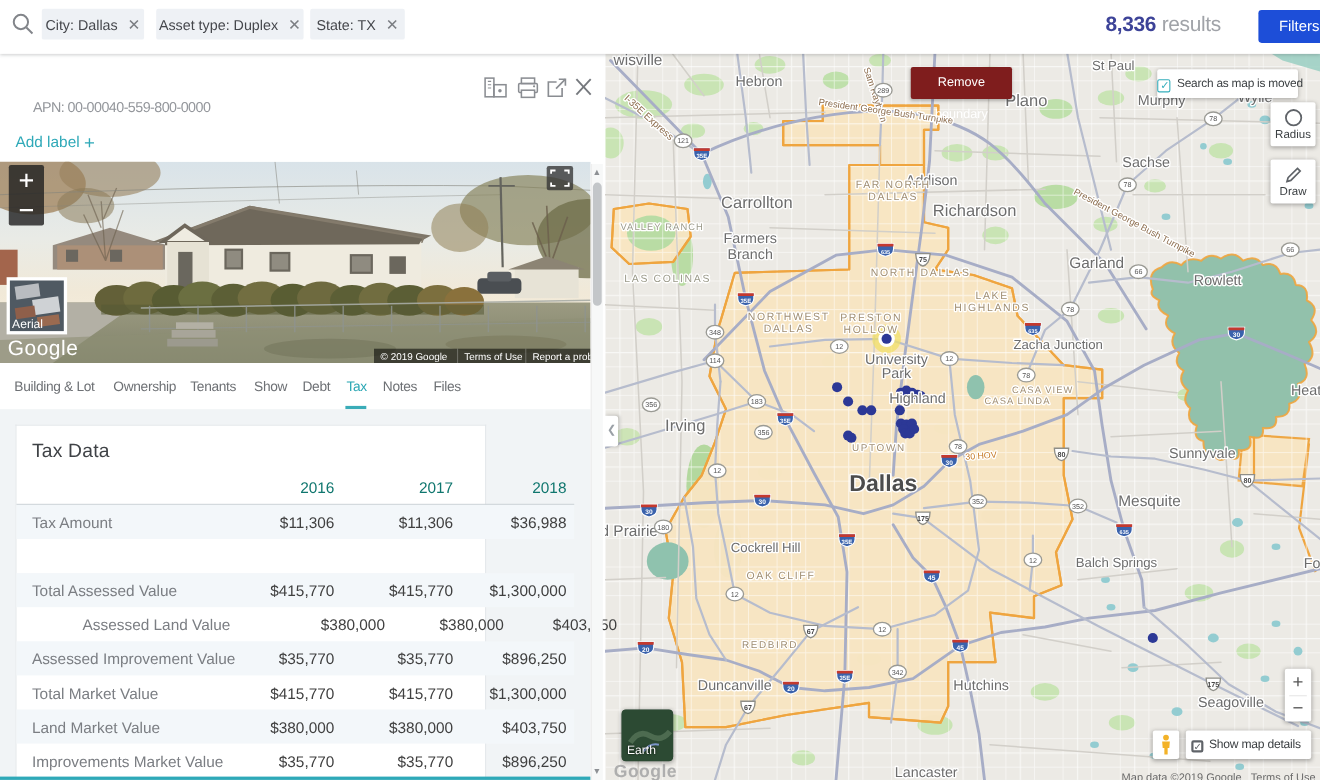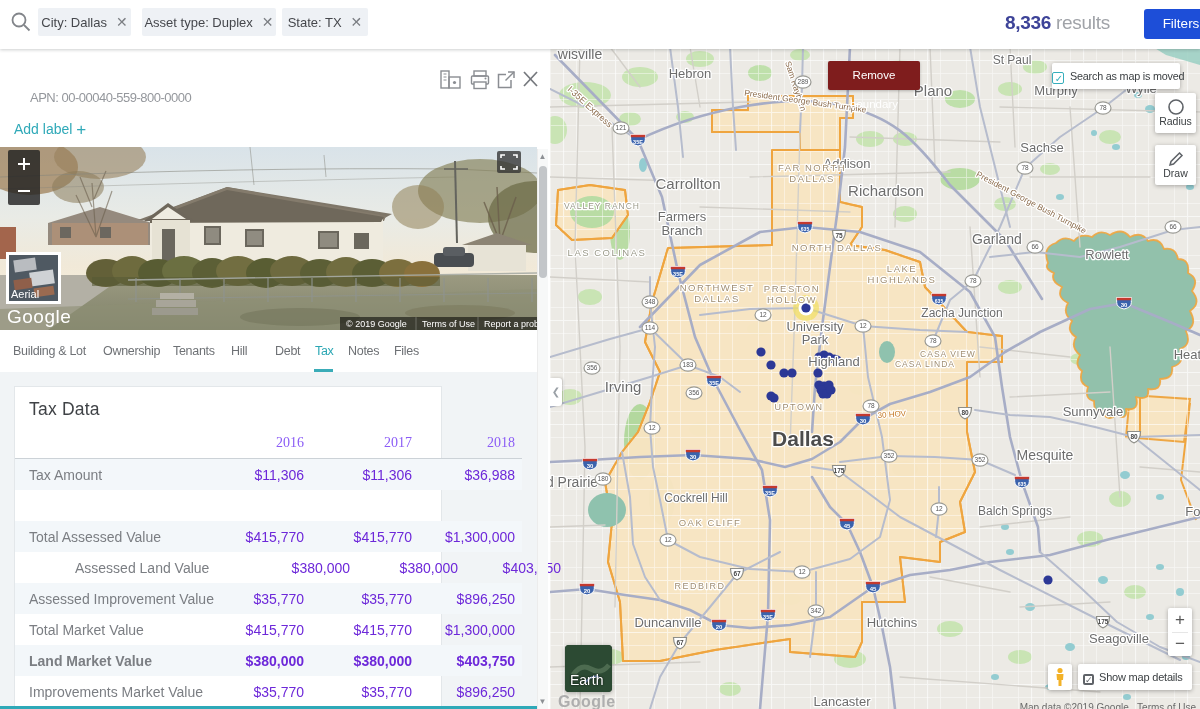--- a/index.html
+++ b/index.html
@@ -24,23 +24,23 @@
 #tabs{position:absolute;left:0;top:295px;width:537px;height:28px;background:#fff;font-size:12.5px;color:#6e7175;letter-spacing:-.3px;}
 #tabs div{position:absolute;top:0;}
 #tabs .act{color:#2ba7b4;}
 #tabunder{position:absolute;left:314px;top:320px;width:19px;height:3px;background:#3aacb8;}
 #cardarea{position:absolute;left:0;top:323px;width:537px;height:337px;background:#f1f4f6;}
 #card{position:absolute;left:14px;top:14px;width:428px;height:323px;background:#fff;
  border:1px solid #e3e7ea;border-bottom:none;padding-left:48px;}
 #card h3{position:absolute;left:14px;top:12px;font-size:17.5px;color:#3f4246;font-weight:normal;letter-spacing:.2px;}
 .trow{position:absolute;left:0;width:507px;height:31px;font-size:14px;}
 .trow .lb{position:absolute;left:14px;top:8px;color:#7b7e83;}
-.c1,.c2,.c3{position:absolute;top:8px;text-align:right;color:#6d28d9;}
+.c1,.c2,.c3{position:absolute;top:8px;text-align:right;color:#404040;}
 .c1{left:150px;width:139px;} .c2{left:300px;width:97px;} .c3{left:400px;width:100px;}
-.hrow .c1,.hrow .c2,.hrow .c3{color:#8b5cf6;font-family:Liberation Serif, serif;}
+.hrow .c1,.hrow .c2,.hrow .c3{color:#0f766e;}
 .odd{background:#f3f7fa;}
 #tealbar{position:absolute;left:0;top:657px;width:537px;height:3px;background:#2fa9b8;}
 #sbar{position:absolute;left:537px;top:100px;width:11px;height:560px;background:#f7f8f8;border-left:1px solid #ececec;}
 #sthumb{position:absolute;left:539px;top:117px;width:8px;height:112px;background:#c3c6c9;border-radius:4px;}
 .sarrow{position:absolute;left:538px;width:9px;text-align:center;font-size:8px;color:#8d9094;}
 #map{position:absolute;left:550px;top:47px;width:650px;height:662px;background:#f2f1ed;overflow:hidden;}
 .mapbtn{position:absolute;background:#fff;border-radius:2px;box-shadow:0 1px 4px rgba(0,0,0,.3);
  text-align:center;color:#3c4043;z-index:25;}
 #removeb{position:absolute;left:278px;top:14px;width:92px;height:29px;background:#7f1d1d;border-radius:2px;
  color:#fff;font-size:11.5px;line-height:29px;text-align:center;z-index:25;box-shadow:0 1px 3px rgba(0,0,0,.25);}
@@ -49,21 +49,21 @@
  position:relative;top:2px;margin-right:6px;color:#35aebc;font-size:10px;line-height:11px;}
 #radiusb{left:605px;top:46px;width:41px;height:40px;font-size:10.5px;}
 #drawb{left:605px;top:98px;width:41px;height:40px;font-size:10.5px;}
 #zoomb{left:618px;top:561px;width:24px;height:48px;font-size:17px;color:#565656;}
 #pegman{left:498px;top:617px;width:24px;height:26px;}
 #smd{left:528px;top:617px;width:114px;height:26px;font-size:11px;letter-spacing:-.2px;line-height:26px;text-align:left;white-space:nowrap;}
 #smd .cb{display:inline-block;width:11px;height:11px;border:2px solid #5f6368;border-radius:2px;
  position:relative;top:2px;margin:0 5px 0 5px;color:#5f6368;font-size:9px;line-height:9px;text-align:center;}
 #earthb{position:absolute;left:15px;top:598px;width:47px;height:47px;border-radius:4px;background:#27402e;
  z-index:25;overflow:hidden;box-shadow:0 1px 4px rgba(0,0,0,.3);}
-#earthb span{position:absolute;left:5px;bottom:4px;color:#fff;font-size:14px;text-shadow:0 0 2px #000;}
+#earthb span{position:absolute;left:5px;bottom:4px;color:#fff;font-size:11px;text-shadow:0 0 2px #000;}
 #gwm{position:absolute;left:8px;top:646px;font-size:16px;color:#aeaeae;font-weight:bold;letter-spacing:.4px;z-index:24;}
 #attrib{position:absolute;right:4px;top:655px;font-size:10px;color:#6b6b6b;z-index:24;}
 #collapse{position:absolute;left:0;top:331px;width:12px;height:28px;background:#fff;border-radius:0 3px 3px 0;
  box-shadow:1px 0 3px rgba(0,0,0,.2);z-index:25;color:#9aa0a6;font-size:10px;line-height:28px;text-align:center;}
 </style></head>
 <body>
 <div id="page">
  <div id="leftpanel">
   <div id="apn">APN: 00-00040-559-800-0000</div>
   <div id="addlabel">Add label <b>+</b></div>
@@ -198,21 +198,21 @@
 <line x1="416" y1="170" x2="416" y2="183" stroke="#fff" stroke-width=".5" opacity=".5"></line>
 <text x="422" y="180" font-size="9" fill="#fff">Terms of Use</text>
 <line x1="478" y1="170" x2="478" y2="183" stroke="#fff" stroke-width=".5" opacity=".5"></line>
 <text x="484" y="180" font-size="9" fill="#fff">Report a problem</text>
 </svg>
 
 <div id="tabs">
  <div style="left:13px">Building &amp; Lot</div>
  <div style="left:103px">Ownership</div>
  <div style="left:173px">Tenants</div>
- <div style="left:231px">Hill</div>
+ <div style="left:231px">Show</div>
  <div style="left:275px">Debt</div>
  <div class="act" style="left:315px">Tax</div>
  <div style="left:348px">Notes</div>
  <div style="left:394px">Files</div>
 </div>
 <div id="tabunder"></div>
 
   <div id="cardarea">
         <div id="card">
           <h3>Tax Data</h3>
@@ -245,21 +245,21 @@
             <span class="c1">$35,770</span>
             <span class="c2">$35,770</span>
             <span class="c3">$896,250</span>
           </div>
 <div class="trow" style="top:227px;">
             <span class="lb">Total Market Value</span>
             <span class="c1">$415,770</span>
             <span class="c2">$415,770</span>
             <span class="c3">$1,300,000</span>
           </div>
-<div class="trow odd" style="top:258px;font-weight:bold;">
+<div class="trow odd" style="top:258px;">
             <span class="lb">Land Market Value</span>
             <span class="c1">$380,000</span>
             <span class="c2">$380,000</span>
             <span class="c3">$403,750</span>
           </div>
 <div class="trow" style="top:289px;">
             <span class="lb">Improvements Market Value</span>
             <span class="c1">$35,770</span>
             <span class="c2">$35,770</span>
             <span class="c3">$896,250</span>

